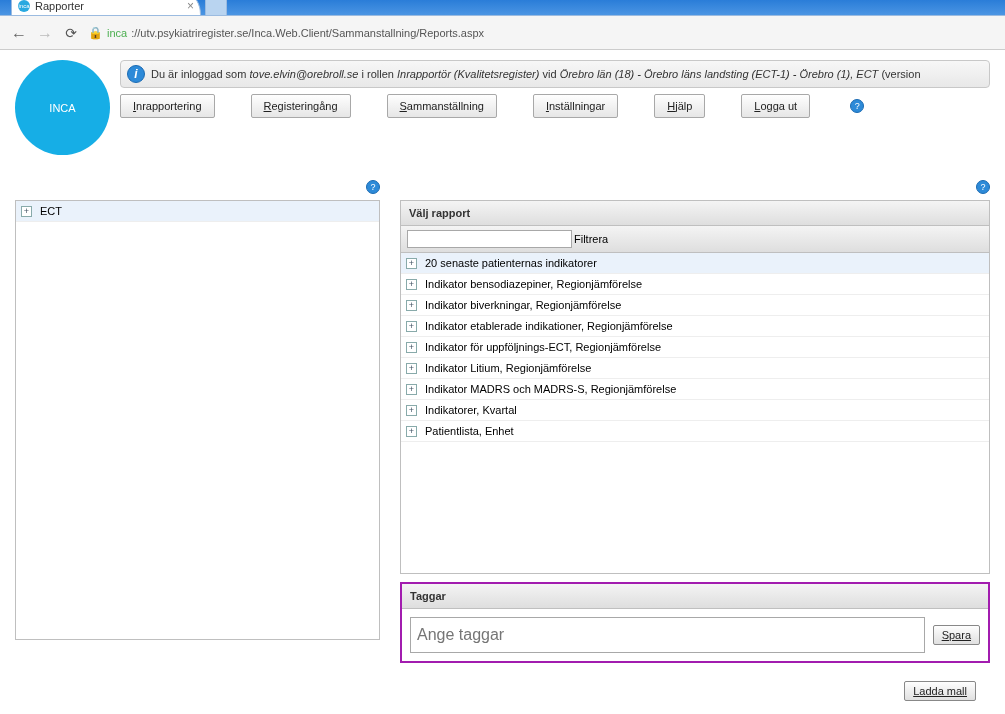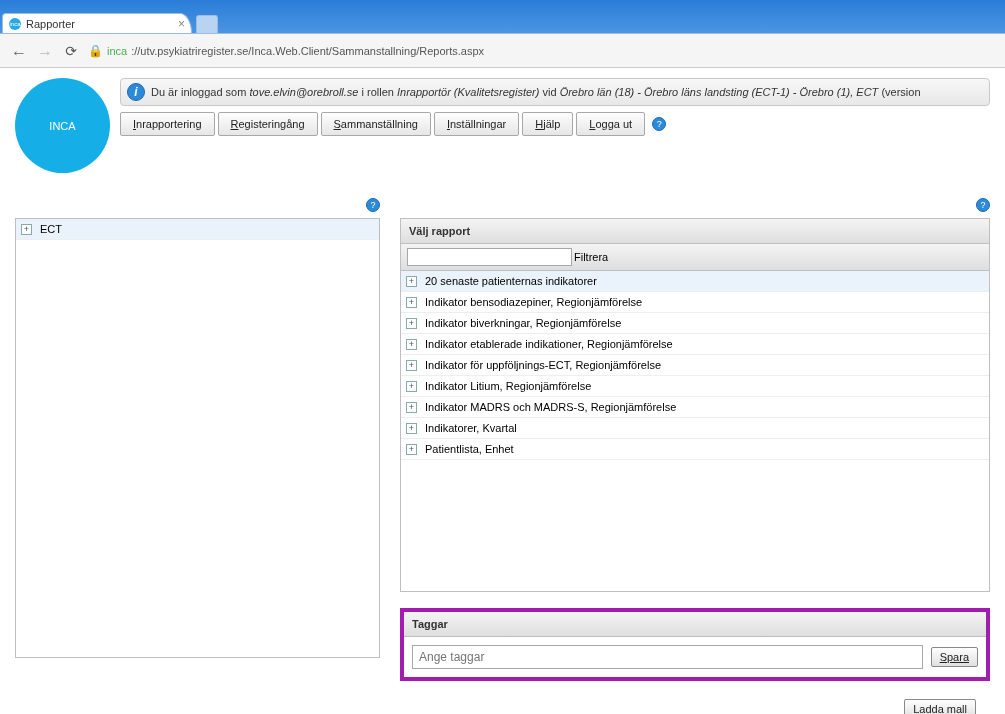--- a/index.html
+++ b/index.html
@@ -1,62 +1,62 @@
 <!DOCTYPE html>
 <html><head>
 <meta charset="utf-8">
 <style>
   *{box-sizing:border-box;margin:0;padding:0;font-family:"Segoe UI",Tahoma,Arial,sans-serif;font-size:11px;}
   body{background:#fff;width:1005px;height:714px;overflow:hidden;}
   
-  .chrome-top{height:34px;background:linear-gradient(#2a7dd8,#4b95e3);border-bottom:1px solid #9bbbe0;display:flex;align-items:flex-end;padding-left:2px;}
+  .chrome-top{height:16px;background:linear-gradient(#2a7dd8,#4b95e3);border-bottom:1px solid #9bbbe0;display:flex;align-items:flex-end;padding-left:11px;}
   .tab{background:#fff;height:20px;min-width:190px;border:1px solid #9bbbe0;border-bottom:none;border-top-left-radius:4px;border-top-right-radius:12px 20px;display:flex;align-items:center;padding:0 6px;color:#333;}
   .tab .favicon{width:12px;height:12px;border-radius:50%;background:#29a9e0;color:#fff;font-size:6px;display:flex;align-items:center;justify-content:center;margin-right:5px;}
   .tab .close{margin-left:auto;color:#888;font-size:12px;}
   .addtab{width:22px;height:18px;background:#b9d4f0;border:1px solid #9bbbe0;border-bottom:none;border-radius:3px 3px 0 0;margin-left:4px;}
   .toolbar{height:34px;background:#f5f5f5;border-bottom:1px solid #ccc;display:flex;align-items:center;padding:0 10px;gap:8px;}
   .navbtn{color:#666;font-size:16px;width:18px;text-align:center;}
   .navbtn.disabled{color:#bbb;}
   .reload{font-size:14px;color:#555;}
   .url-bar{flex:0 0 auto;display:flex;align-items:center;gap:4px;}
   .lock{color:#4caf50;font-size:12px;}
   .url-https{color:#4caf50;}
   .url-rest{color:#555;}
   
   .page{padding:10px 15px 0 15px;}
   .topbar{display:flex;align-items:flex-start;gap:10px;}
   .logo{width:95px;height:95px;border-radius:50%;background:#16aee6;color:#fff;display:flex;align-items:center;justify-content:center;font-size:28px;font-weight:400;letter-spacing:0;}
   .right-top{flex:1;min-width:0;}
   .info-bar{background:linear-gradient(#f7f7f7,#e8e8e8);border:1px solid #c8c8c8;border-radius:4px;padding:4px 6px;display:flex;align-items:center;gap:6px;color:#333;white-space:nowrap;overflow:hidden;}
   .info-icon{width:18px;height:18px;border-radius:50%;background:#2d8ad8;display:flex;align-items:center;justify-content:center;color:#fff;font-weight:bold;font-style:italic;font-size:12px;border:1px solid #1b6bb3;}
   .info-bar em{font-style:italic;}
-  .menubar{margin-top:6px;display:flex;align-items:center;}
+  .menubar{margin-top:6px;display:flex;align-items:center;gap:33px;}
   .menubtn{background:linear-gradient(#fefefe,#e6e6e6);border:1px solid #a8a8a8;border-radius:2px;padding:5px 12px;margin-right:3px;color:#222;cursor:pointer;}
   .menubtn u{text-decoration:underline;}
   .help-small{width:14px;height:14px;border-radius:50%;background:#2d8ad8;color:#fff;font-size:9px;display:flex;align-items:center;justify-content:center;margin-left:4px;border:1px solid #1b6bb3;}
   
   .cols{display:flex;gap:20px;margin-top:25px;}
   .col-left{width:365px;}
   .col-right{flex:1;}
   .help-row{display:flex;justify-content:flex-end;height:18px;}
   .panel{border:1px solid #bfbfbf;margin-top:2px;}
   .panel-h{background:linear-gradient(#f4f4f4,#dedede);border-bottom:1px solid #bfbfbf;padding:6px 8px;font-weight:bold;color:#333;}
   .panel-b{background:#fff;}
   .tree{min-height:438px;}
   .tree-row{display:flex;align-items:center;height:21px;padding:0 5px;border-bottom:1px solid #eee;background:#eaf2fb;}
   .expander{width:11px;height:11px;border:1px solid #8aa;background:#fff;color:#456;font-size:9px;line-height:9px;text-align:center;margin-right:8px;}
   
   .filter-row{display:flex;align-items:center;padding:4px 6px;gap:2px;background:linear-gradient(#f4f4f4,#dedede);border-bottom:1px solid #bfbfbf;}
   .filter-row input{width:165px;height:18px;border:1px solid #a8a8a8;padding:0 4px;font-size:11px;}
   .list{background:#fff;min-height:320px;}
   .list-row{display:flex;align-items:center;height:21px;padding:0 5px;border-bottom:1px solid #eee;}
   .list-row.sel{background:#eaf2fb;}
-  .tag-panel{border:4px solid #a21caf;margin-top:16px;}
+  .tag-panel{border:2px solid #a21caf;margin-top:8px;}
   .tag-body{padding:8px;display:flex;gap:8px;align-items:center;}
-  .tag-body input{flex:1;height:24px;border:1px solid #a8a8a8;padding:11px 6px;color:#888;font-size:12px;}
+  .tag-body input{flex:1;height:36px;border:1px solid #a8a8a8;padding:11px 6px;color:#888;font-size:16px;}
   .btn{background:linear-gradient(#fefefe,#e0e0e0);border:1px solid #888;border-radius:2px;padding:3px 8px;color:#222;cursor:pointer;text-decoration:underline;}
   .bottom-row{display:flex;justify-content:flex-end;margin-top:18px;padding-right:14px;}
 </style>
 </head>
 <body>
 
 <div class="chrome-top">
   <div class="tab">
     <span class="favicon">inca</span>
     <span>Rapporter</span>

